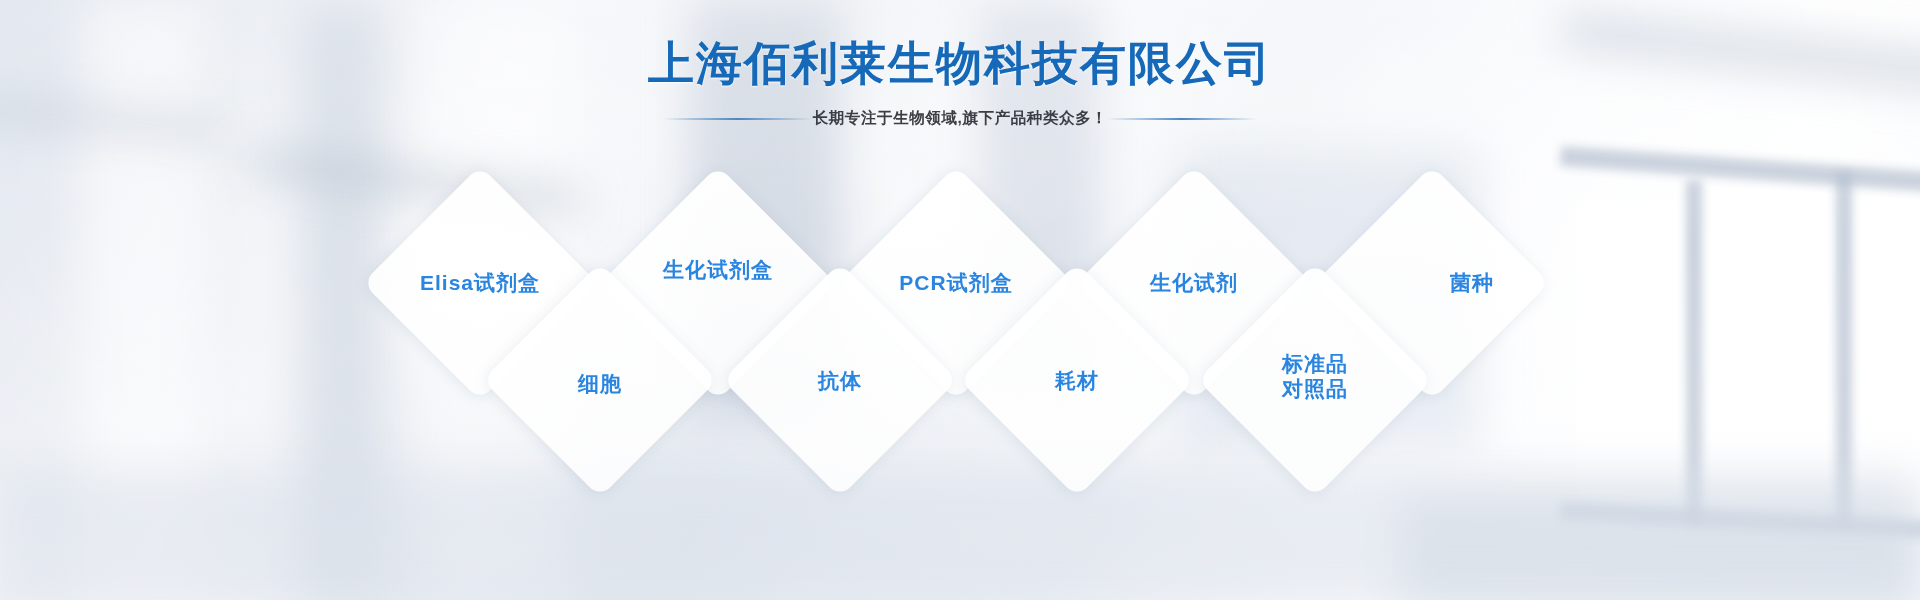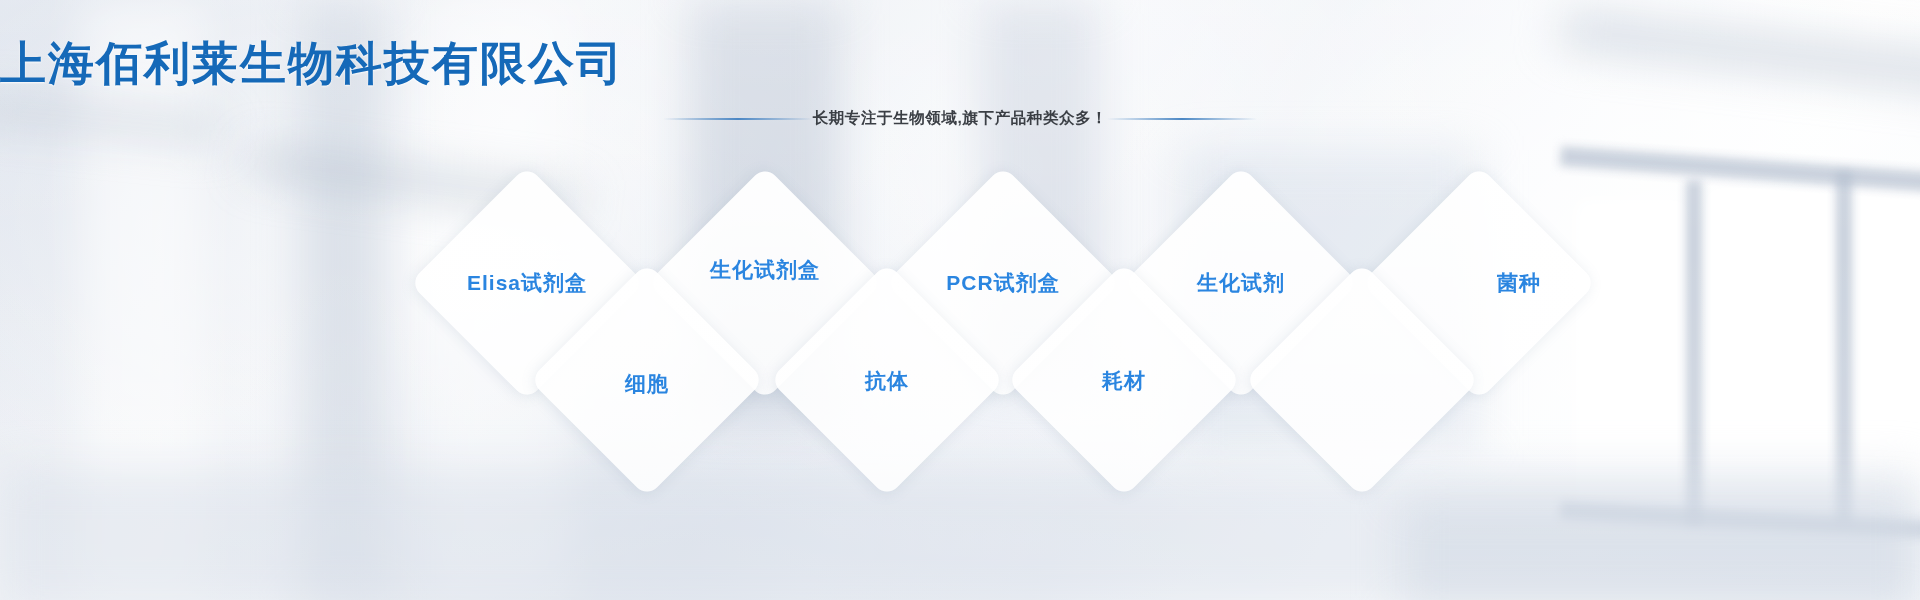--- a/index.html
+++ b/index.html
@@ -46,21 +46,21 @@
   .p2{left:1706px;top:188px;width:128px;height:330px;}
   .p3{left:1852px;top:176px;width:120px;height:340px;}
   .mullion{position:absolute;background:rgba(176,188,205,.70);filter:blur(5px);}
   .m1{left:1686px;top:180px;width:16px;height:345px;}
   .m2{left:1836px;top:172px;width:16px;height:352px;}
   .m-head{left:1560px;top:160px;width:400px;height:20px;transform:rotate(4deg);}
   .m-sill{left:1560px;top:512px;width:400px;height:18px;transform:rotate(3deg);}
   .veil{position:absolute;inset:0;background:linear-gradient(180deg,rgba(255,255,255,.20),rgba(255,255,255,0) 40%,rgba(255,255,255,.18));}
 
   
-  .header{position:absolute;left:0;top:0;width:1920px;}
+  .header{position:absolute;left:0;top:0;width:1920px;text-align:center;}
   .title{
     margin:0;padding-top:40px;
     font-size:46px;line-height:1;font-weight:700;
     letter-spacing:2px;color:#1569b8;
     text-shadow:0 1px 2px rgba(255,255,255,.85);
   }
   .sub-row{
     display:flex;align-items:center;justify-content:center;
     margin-top:22px;
   }
@@ -72,21 +72,21 @@
     font-size:15.5px;font-weight:700;color:#3b3f45;letter-spacing:.6px;
     white-space:nowrap;
   }
   .tagline{
     margin-top:20px;
     font-size:31px;font-weight:400;color:#434b56;letter-spacing:3px;
     text-shadow:0 1px 2px rgba(255,255,255,.7);
   }
 
   
-  .diamonds{position:absolute;left:0;top:0;width:1544px;height:600px;margin-left:47px;}
+  .diamonds{position:absolute;left:0;top:0;width:1544px;height:600px;}
   .dia{
     position:absolute;width:166px;height:166px;
     transform:translate(-50%,-50%) rotate(45deg);
     border-radius:14px;
     background:linear-gradient(135deg,rgba(255,255,255,.97),rgba(255,255,255,.86));
     box-shadow:0 2px 14px rgba(120,140,170,.16);
   }
   .dia-label{
     position:absolute;left:50%;transform:translate(-50%,-50%);
     color:#2a85e0;font-size:21px;font-weight:700;letter-spacing:1px;
@@ -148,15 +148,19 @@
 
     <div class="dia-label" style="left:480px;top:283px">Elisa试剂盒</div>
     <div class="dia-label" style="left:718px;top:270px">生化试剂盒</div>
     <div class="dia-label" style="left:956px;top:283px">PCR试剂盒</div>
     <div class="dia-label" style="left:1194px;top:283px">生化试剂</div>
     <div class="dia-label" style="left:1472px;top:283px">菌种</div>
 
     <div class="dia-label" style="left:600px;top:384px">细胞</div>
     <div class="dia-label" style="left:840px;top:381px">抗体</div>
     <div class="dia-label" style="left:1077px;top:381px">耗材</div>
+    <div class="dia-label two-line" style="left:1315px;top:377px">
+      <div>标准品</div>
+      <div>对照品</div>
+    </div>
 
   </div>
 </div>
 
 </body></html>

